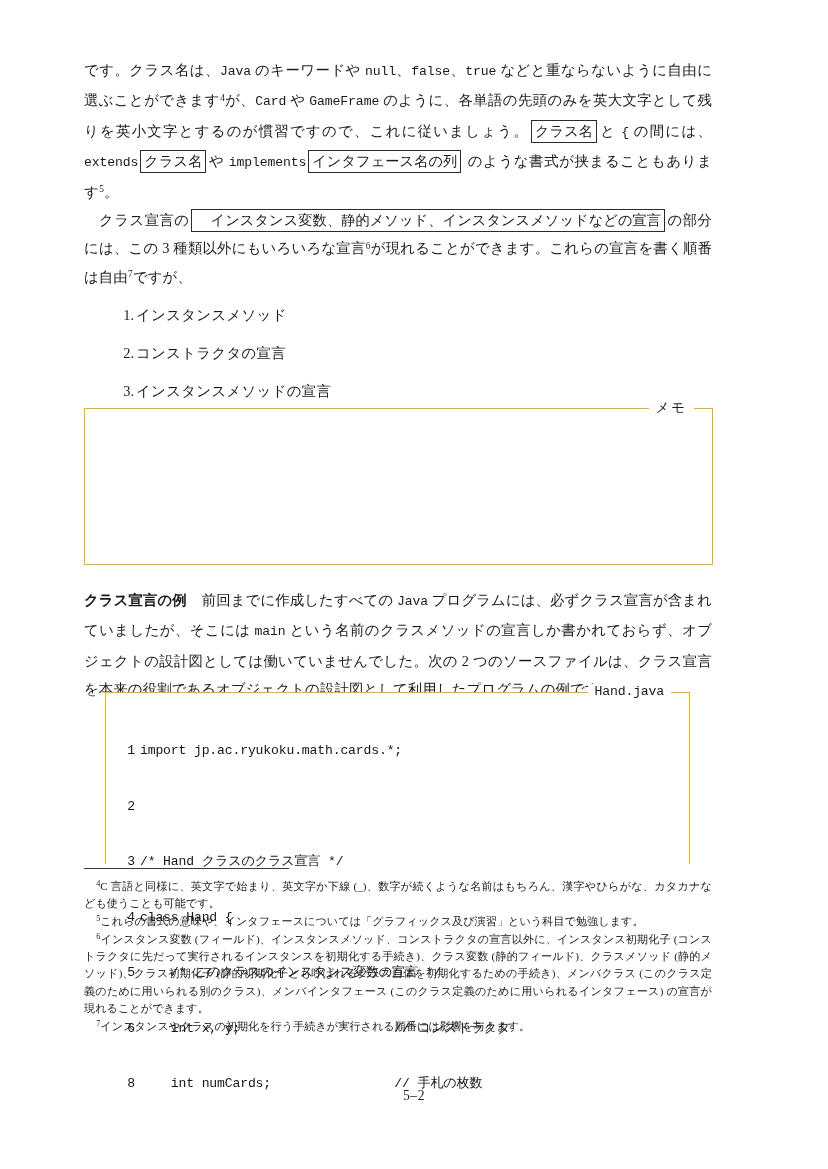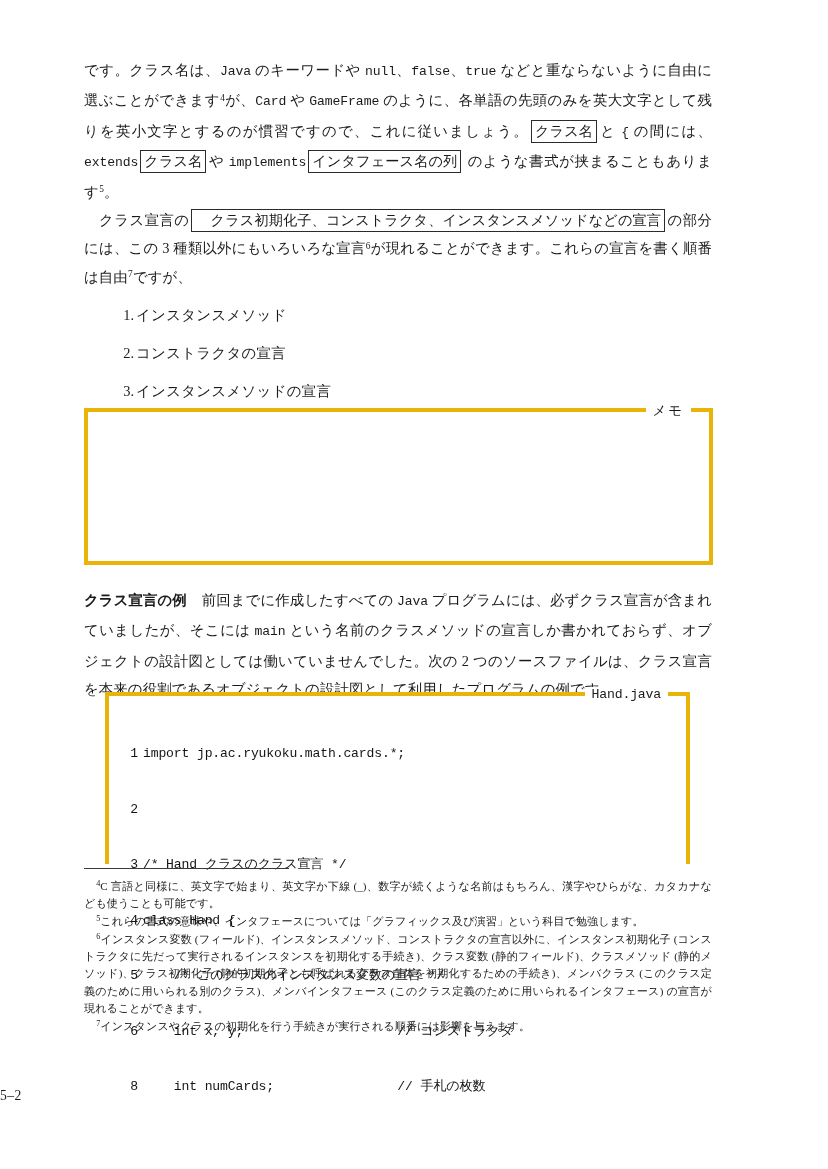--- a/index.html
+++ b/index.html
@@ -85,21 +85,21 @@
     position: absolute;
     left: -20px;
     width: 18px;
     text-align: right;
     letter-spacing: 0;
   }
 
   
   .titled-box {
     position: absolute;
-    border: 4px solid #eab308;
+    border: 1px solid #eab308;
     background: #ffffff;
     box-sizing: border-box;
   }
   .titled-box > .box-title {
     position: absolute;
     top: -9px;
     background: #ffffff;
     padding: 0 7px;
     font-size: 13.4px;
     line-height: 16px;
@@ -176,35 +176,35 @@
     vertical-align: 0.5em;
     line-height: 0;
   }
 
   
   .page-number {
     position: absolute;
     left: 0;
     top: 1088px;
     width: 828px;
-    text-align: left;
+    text-align: center;
     font-size: 13.6px;
     letter-spacing: 0.5px;
   }
 </style>
 </head>
 <body>
 
 <div class="page">
 
   <div class="body-col">
 
     <p class="para"><span>です。クラス名は、</span><span class="mono">Java</span><span> のキーワードや </span><span class="mono">null</span><span>、</span><span class="mono">false</span><span>、</span><span class="mono">true</span><span> などと重ならないように自由に選ぶことができます</span><sup class="fn">4</sup><span>が、</span><span class="mono">Card</span><span> や </span><span class="mono">GameFrame</span><span> のように、各単語の先頭のみを英大文字として残りを英小文字とするのが慣習ですので、これに従いましょう。</span><span class="framed">クラス名</span><span>と </span><span class="mono">{</span><span> の間には、</span><span class="mono">extends</span><span class="framed">クラス名</span><span>や </span><span class="mono">implements</span><span class="framed">インタフェース名の列</span><span> のような書式が挟まることもあります</span><sup class="fn">5</sup><span>。</span></p>
 
-    <p class="para indent"><span>クラス宣言の</span><span class="framed">クラス初期化子、コンストラクタ、インスタンスメソッドなどの宣言</span><span>の部分には、この 3 種類以外にもいろいろな宣言</span><sup class="fn">6</sup><span>が現れることができます。これらの宣言を書く順番は自由</span><sup class="fn">7</sup><span>ですが、</span></p>
+    <p class="para indent"><span>クラス宣言の</span><span class="framed">インスタンス変数、静的メソッド、インスタンスメソッドなどの宣言</span><span>の部分には、この 3 種類以外にもいろいろな宣言</span><sup class="fn">6</sup><span>が現れることができます。これらの宣言を書く順番は自由</span><sup class="fn">7</sup><span>ですが、</span></p>
 
     <ol class="steps">
       <li>インスタンスメソッド</li>
       <li>コンストラクタの宣言</li>
       <li>インスタンスメソッドの宣言</li>
     </ol>
 
     <p class="para">の順に書かれるのが普通です。</p>
   </div>
 

